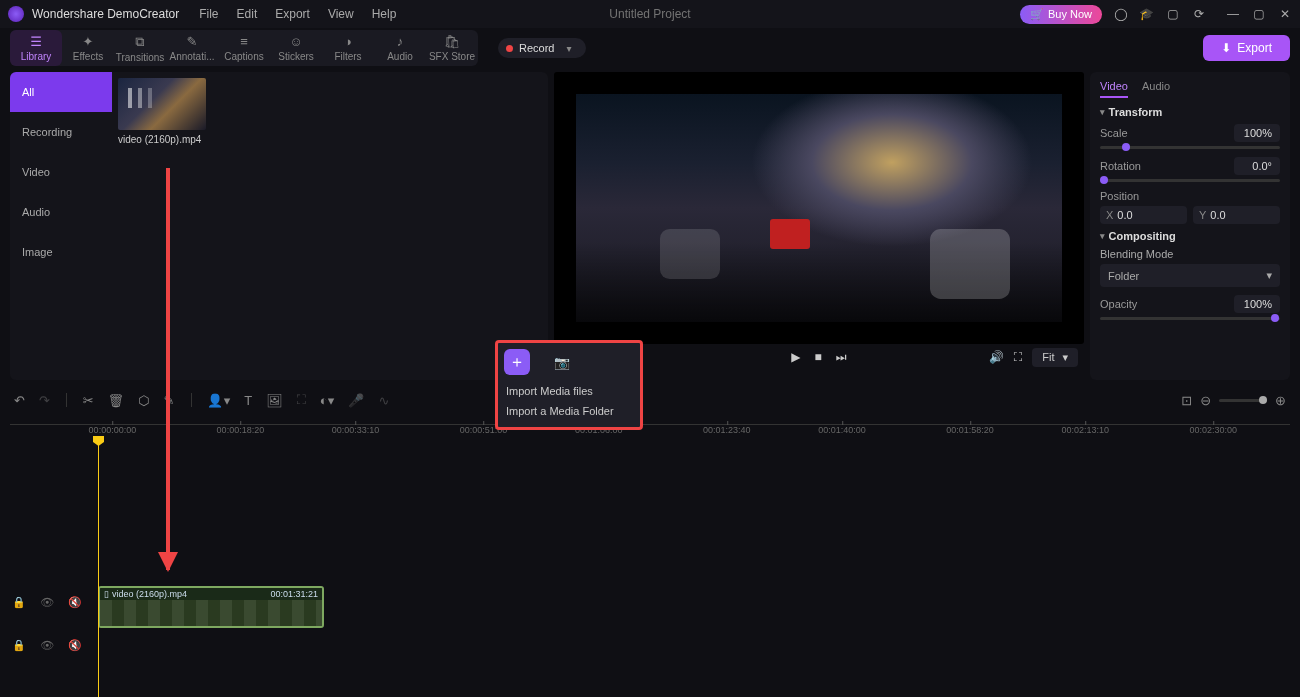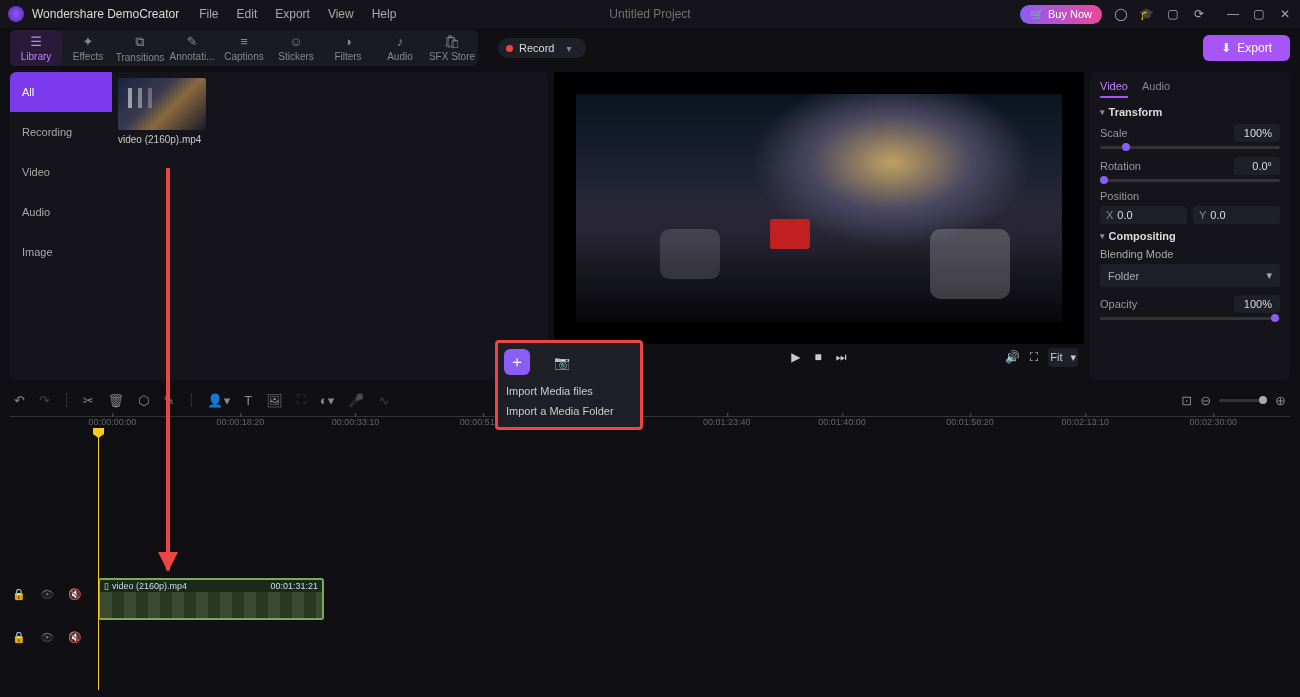--- a/index.html
+++ b/index.html
@@ -38,21 +38,21 @@
 .preview .screen .scene { position:absolute; inset:22px 22px 22px 22px; background:
   radial-gradient(ellipse 200px 120px at 65% 30%,#c0a060 0%,#4a4860 40%,transparent 70%),
   linear-gradient(180deg,#0a1420 0%,#1a2030 30%,#2a2838 50%,#181820 100%);
 }
 .preview .screen .scene::before { content:""; position:absolute; left:0; right:0; bottom:0; height:80px; background:linear-gradient(180deg,transparent,#000a); }
 .preview .screen .scene::after { content:""; position:absolute; left:40%; top:55%; width:40px; height:30px; background:#c02020; border-radius:3px; box-shadow:180px 30px 0 20px #fff3, -100px 20px 0 10px #fff2; }
 .preview .tcrow { height:16px; display:flex; justify-content:flex-end; align-items:center; font-size:10px; color:#888; gap:6px; padding-right:6px; }
 .preview .ctrls { height:26px; display:flex; align-items:center; justify-content:center; gap:14px; color:#ccc; font-size:12px; position:relative; }
 .preview .ctrls .lft { position:absolute; left:6px; display:flex; gap:10px; }
 .preview .ctrls .rght { position:absolute; right:6px; display:flex; gap:10px; align-items:center; }
-.fitdd { background:#1f1f28; border-radius:4px; padding:3px 2px; font-size:11px; display:flex; align-items:center; gap:8px; }
+.fitdd { background:#1f1f28; border-radius:4px; padding:3px 10px; font-size:11px; display:flex; align-items:center; gap:8px; }
 .rpanel { width:200px; margin:4px 10px 4px 2px; background:#14141a; border-radius:6px; padding:8px 10px; font-size:11px; color:#aaa; overflow:hidden; }
 .rtabs { display:flex; gap:14px; margin-bottom:8px; }
 .rtabs .rt { color:#888; cursor:pointer; padding-bottom:4px; }
 .rtabs .rt.active { color:#c084fc; border-bottom:2px solid #a855f7; }
 .sect { margin-bottom:6px; }
 .sect .hd { color:#ddd; font-weight:600; font-size:11px; margin-bottom:6px; display:flex; align-items:center; gap:4px; }
 .sect .hd::before { content:"▾"; font-size:9px; color:#888; }
 .prow { display:flex; justify-content:space-between; align-items:center; margin:4px 0; }
 .prow .lab { color:#999; }
 .valbox { background:#1f1f28; border-radius:4px; padding:3px 8px; color:#ddd; font-size:11px; min-width:46px; text-align:right; }
@@ -291,21 +291,21 @@
   <div class="rzoom">
     <span>⊡</span>
     <span>⊖</span>
     <div class="zoomslider">
         <div class="zk"></div>
       </div>
     <span>⊕</span>
   </div>
 </div>
 
-<div style="position:relative; margin-top:2px;">
+<div style="position:relative; margin-top:10px;">
 <div class="ruler">
   <div class="tick" style="left:8%">00:00:00:00</div>
   <div class="tick" style="left:18%">00:00:18:20</div>
   <div class="tick" style="left:27%">00:00:33:10</div>
   <div class="tick" style="left:37%">00:00:51:00</div>
   <div class="tick" style="left:46%">00:01:06:00</div>
   <div class="tick" style="left:56%">00:01:23:40</div>
   <div class="tick" style="left:65%">00:01:40:00</div>
   <div class="tick" style="left:75%">00:01:58:20</div>
   <div class="tick" style="left:84%">00:02:13:10</div>

